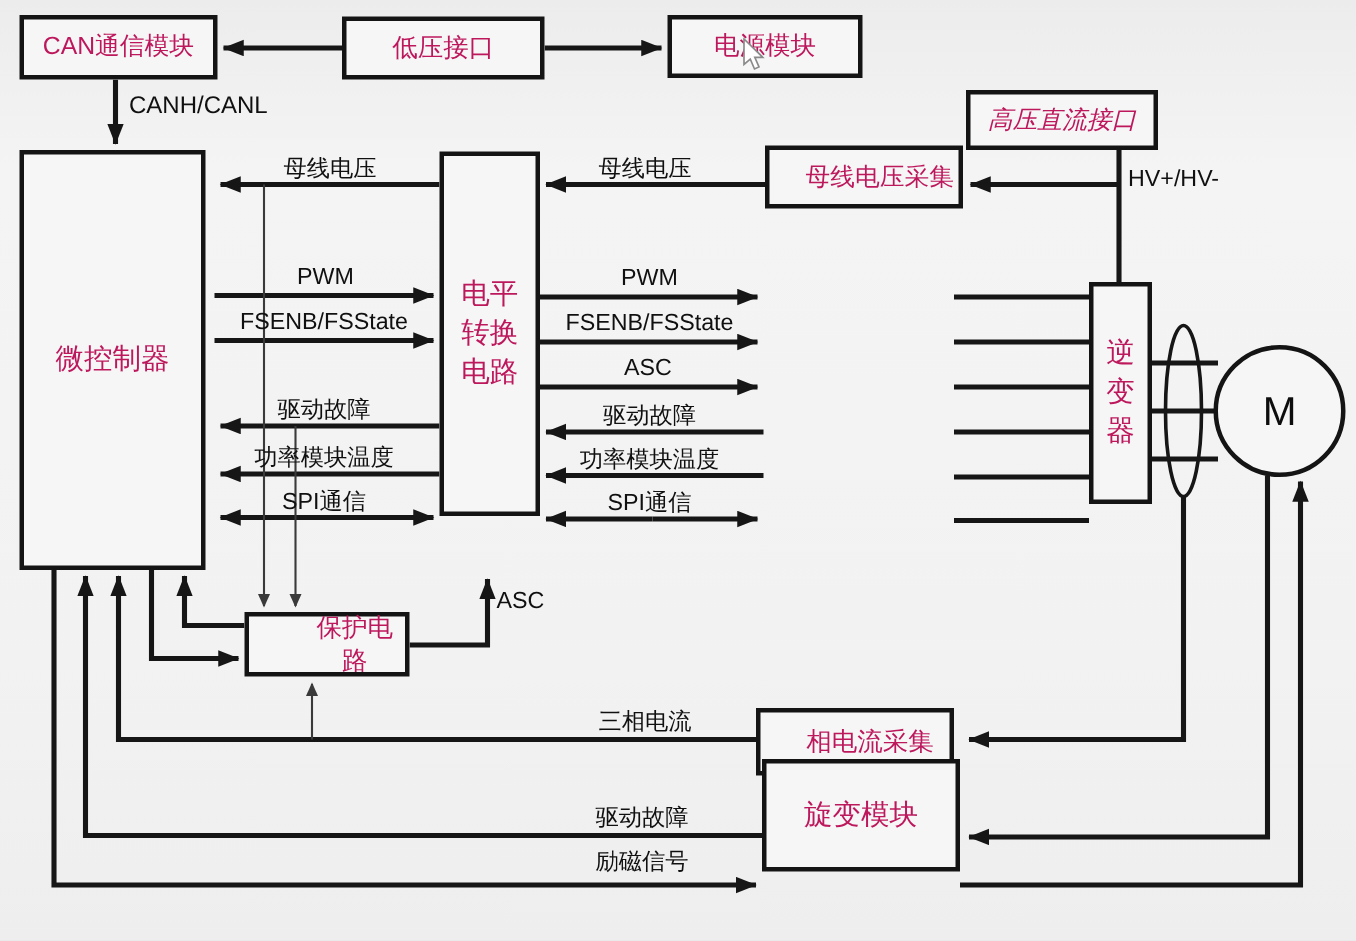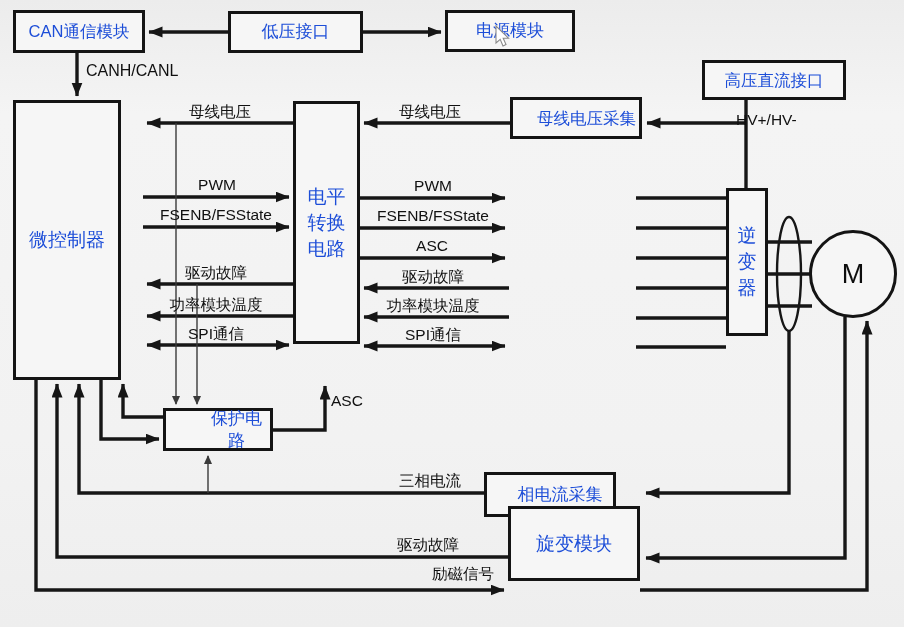--- a/index.html
+++ b/index.html
@@ -9,21 +9,21 @@
     font-family:"Liberation Sans","DejaVu Sans",sans-serif;
     color:#0f0f0f;
   }
   svg.wires{position:absolute;left:0;top:0;z-index:1;}
   .w{stroke:#161616;stroke-width:3.4;fill:none;}
   .t{stroke:#3a3a3a;stroke-width:1.4;fill:none;}
   .node{
     position:absolute;z-index:2;box-sizing:border-box;
     border:3px solid #141414;background:#f6f6f6;
     display:flex;align-items:center;justify-content:center;
-    font-size:17px;color:#1d4ed8;text-align:center;line-height:1.25;
+    font-size:17px;color:#be185d;text-align:center;line-height:1.25;
   }
   .node.big{font-size:19px;}
   .vtext{word-break:break-all;line-height:26px;font-size:19px;}
   .motor{
     position:absolute;z-index:2;box-sizing:border-box;
     border:3px solid #141414;border-radius:50%;background:#f6f6f6;
     display:flex;align-items:center;justify-content:center;
     font-size:27px;color:#0d0d0d;
   }
   .sig{position:absolute;z-index:3;font-size:15.5px;color:#101010;white-space:nowrap;}
@@ -103,46 +103,46 @@
     </div>
 
   <div class="node" style="left:228px;top:11px;width:135px;height:42px;">
       <span>低压接口</span>
     </div>
 
   <div class="node" style="left:445px;top:10px;width:130px;height:42px;">
       <span>电源模块</span>
     </div>
 
-  <div class="node" style="left:702px;top:60px;width:144px;height:40px;font-size:16.5px;">
+  <div class="node" style="left:644px;top:60px;width:128px;height:40px;font-size:16.5px;font-style:italic;">
       <span>高压直流接口</span>
     </div>
 
   <div class="node" style="left:510px;top:97px;width:132px;height:42px;font-size:16.5px;padding-left:21px;">
       <span>母线电压采集</span>
     </div>
 
-  <div class="node big" style="left:13px;top:100px;width:108px;height:280px;">
+  <div class="node big" style="left:13px;top:100px;width:124px;height:280px;">
       <span>微控制器</span>
     </div>
 
   <div class="node" style="left:293px;top:101px;width:67px;height:243px;">
       <span class="vtext" style="width:42px;">电平转换电路</span>
     </div>
 
 
   <div class="node" style="left:726px;top:188px;width:42px;height:148px;">
       <span class="vtext" style="width:22px;">逆变器</span>
     </div>
 
   <div class="node" style="left:163px;top:408px;width:110px;height:43px;padding-left:37px;">
       <span>保护电路</span>
     </div>
 
-  <div class="node" style="left:484px;top:472px;width:132px;height:45px;padding-left:20px;">
+  <div class="node" style="left:504px;top:472px;width:132px;height:45px;padding-left:20px;">
       <span>相电流采集</span>
     </div>
 
   <div class="node big" style="left:508px;top:506px;width:132px;height:75px;">
       <span>旋变模块</span>
     </div>
 
   <div class="motor" style="left:809px;top:230px;width:88px;height:88px;">
       <span>M</span>
     </div>
@@ -159,23 +159,23 @@
   <div class="sig c" style="left:216px;top:324px;">SPI通信</div>
 
   <div class="sig c" style="left:433px;top:177px;">PWM</div>
   <div class="sig c" style="left:433px;top:207px;">FSENB/FSState</div>
   <div class="sig c" style="left:432px;top:237px;">ASC</div>
   <div class="sig c" style="left:433px;top:267px;">驱动故障</div>
   <div class="sig c" style="left:433px;top:296px;">功率模块温度</div>
   <div class="sig c" style="left:433px;top:325px;">SPI通信</div>
 
   <div class="sig" style="left:331px;top:392px;">ASC</div>
-  <div class="sig" style="left:736px;top:111px;">HV+/HV-</div>
+  <div class="sig" style="left:752px;top:111px;">HV+/HV-</div>
 
   <div class="sig c" style="left:430px;top:471px;">三相电流</div>
   <div class="sig c" style="left:428px;top:535px;">驱动故障</div>
-  <div class="sig c" style="left:428px;top:564px;margin-left:35px;">励磁信号</div>
+  <div class="sig c" style="left:428px;top:564px;">励磁信号</div>
 
   <svg class="cursor" style="left:495px;top:25px;" width="18" height="24" viewBox="0 0 18 24">
     <path d="M1,1 L1,18 L5.2,14.4 L8,21 L11,19.6 L8.2,13.2 L13.5,13.2 Z" fill="#ffffff" stroke="#8a8a8a" stroke-width="1.1"></path>
   </svg>
 
 </div>
 
 </body></html>

